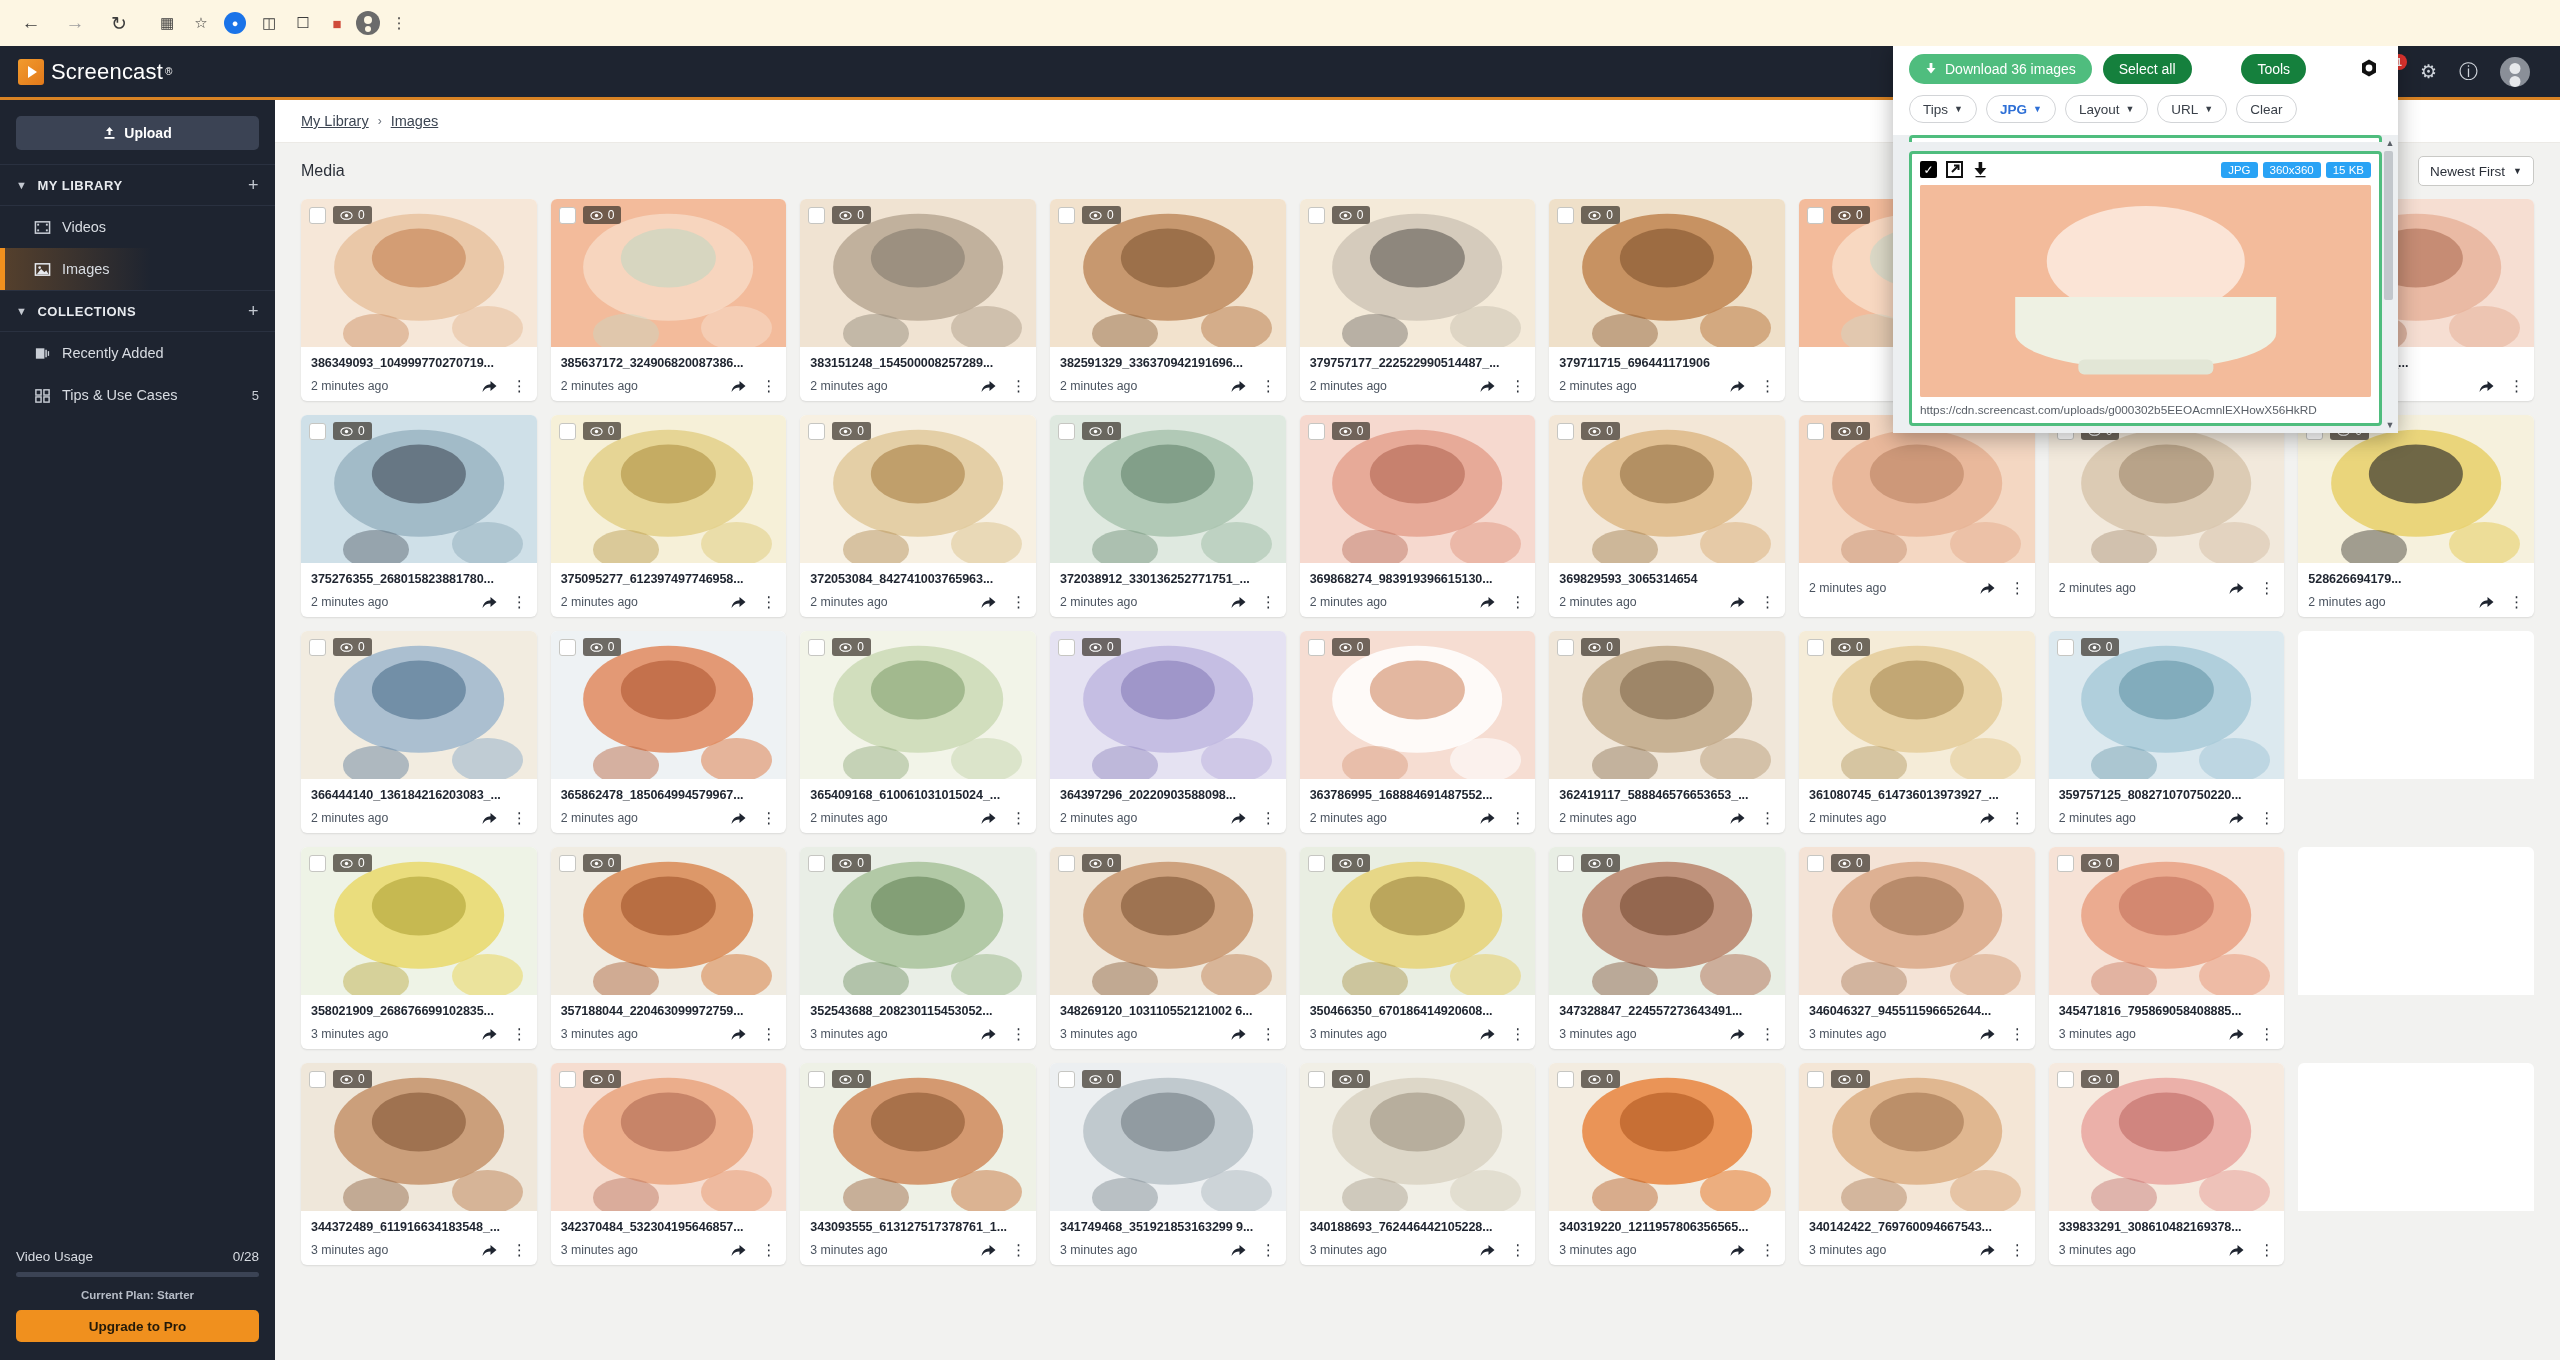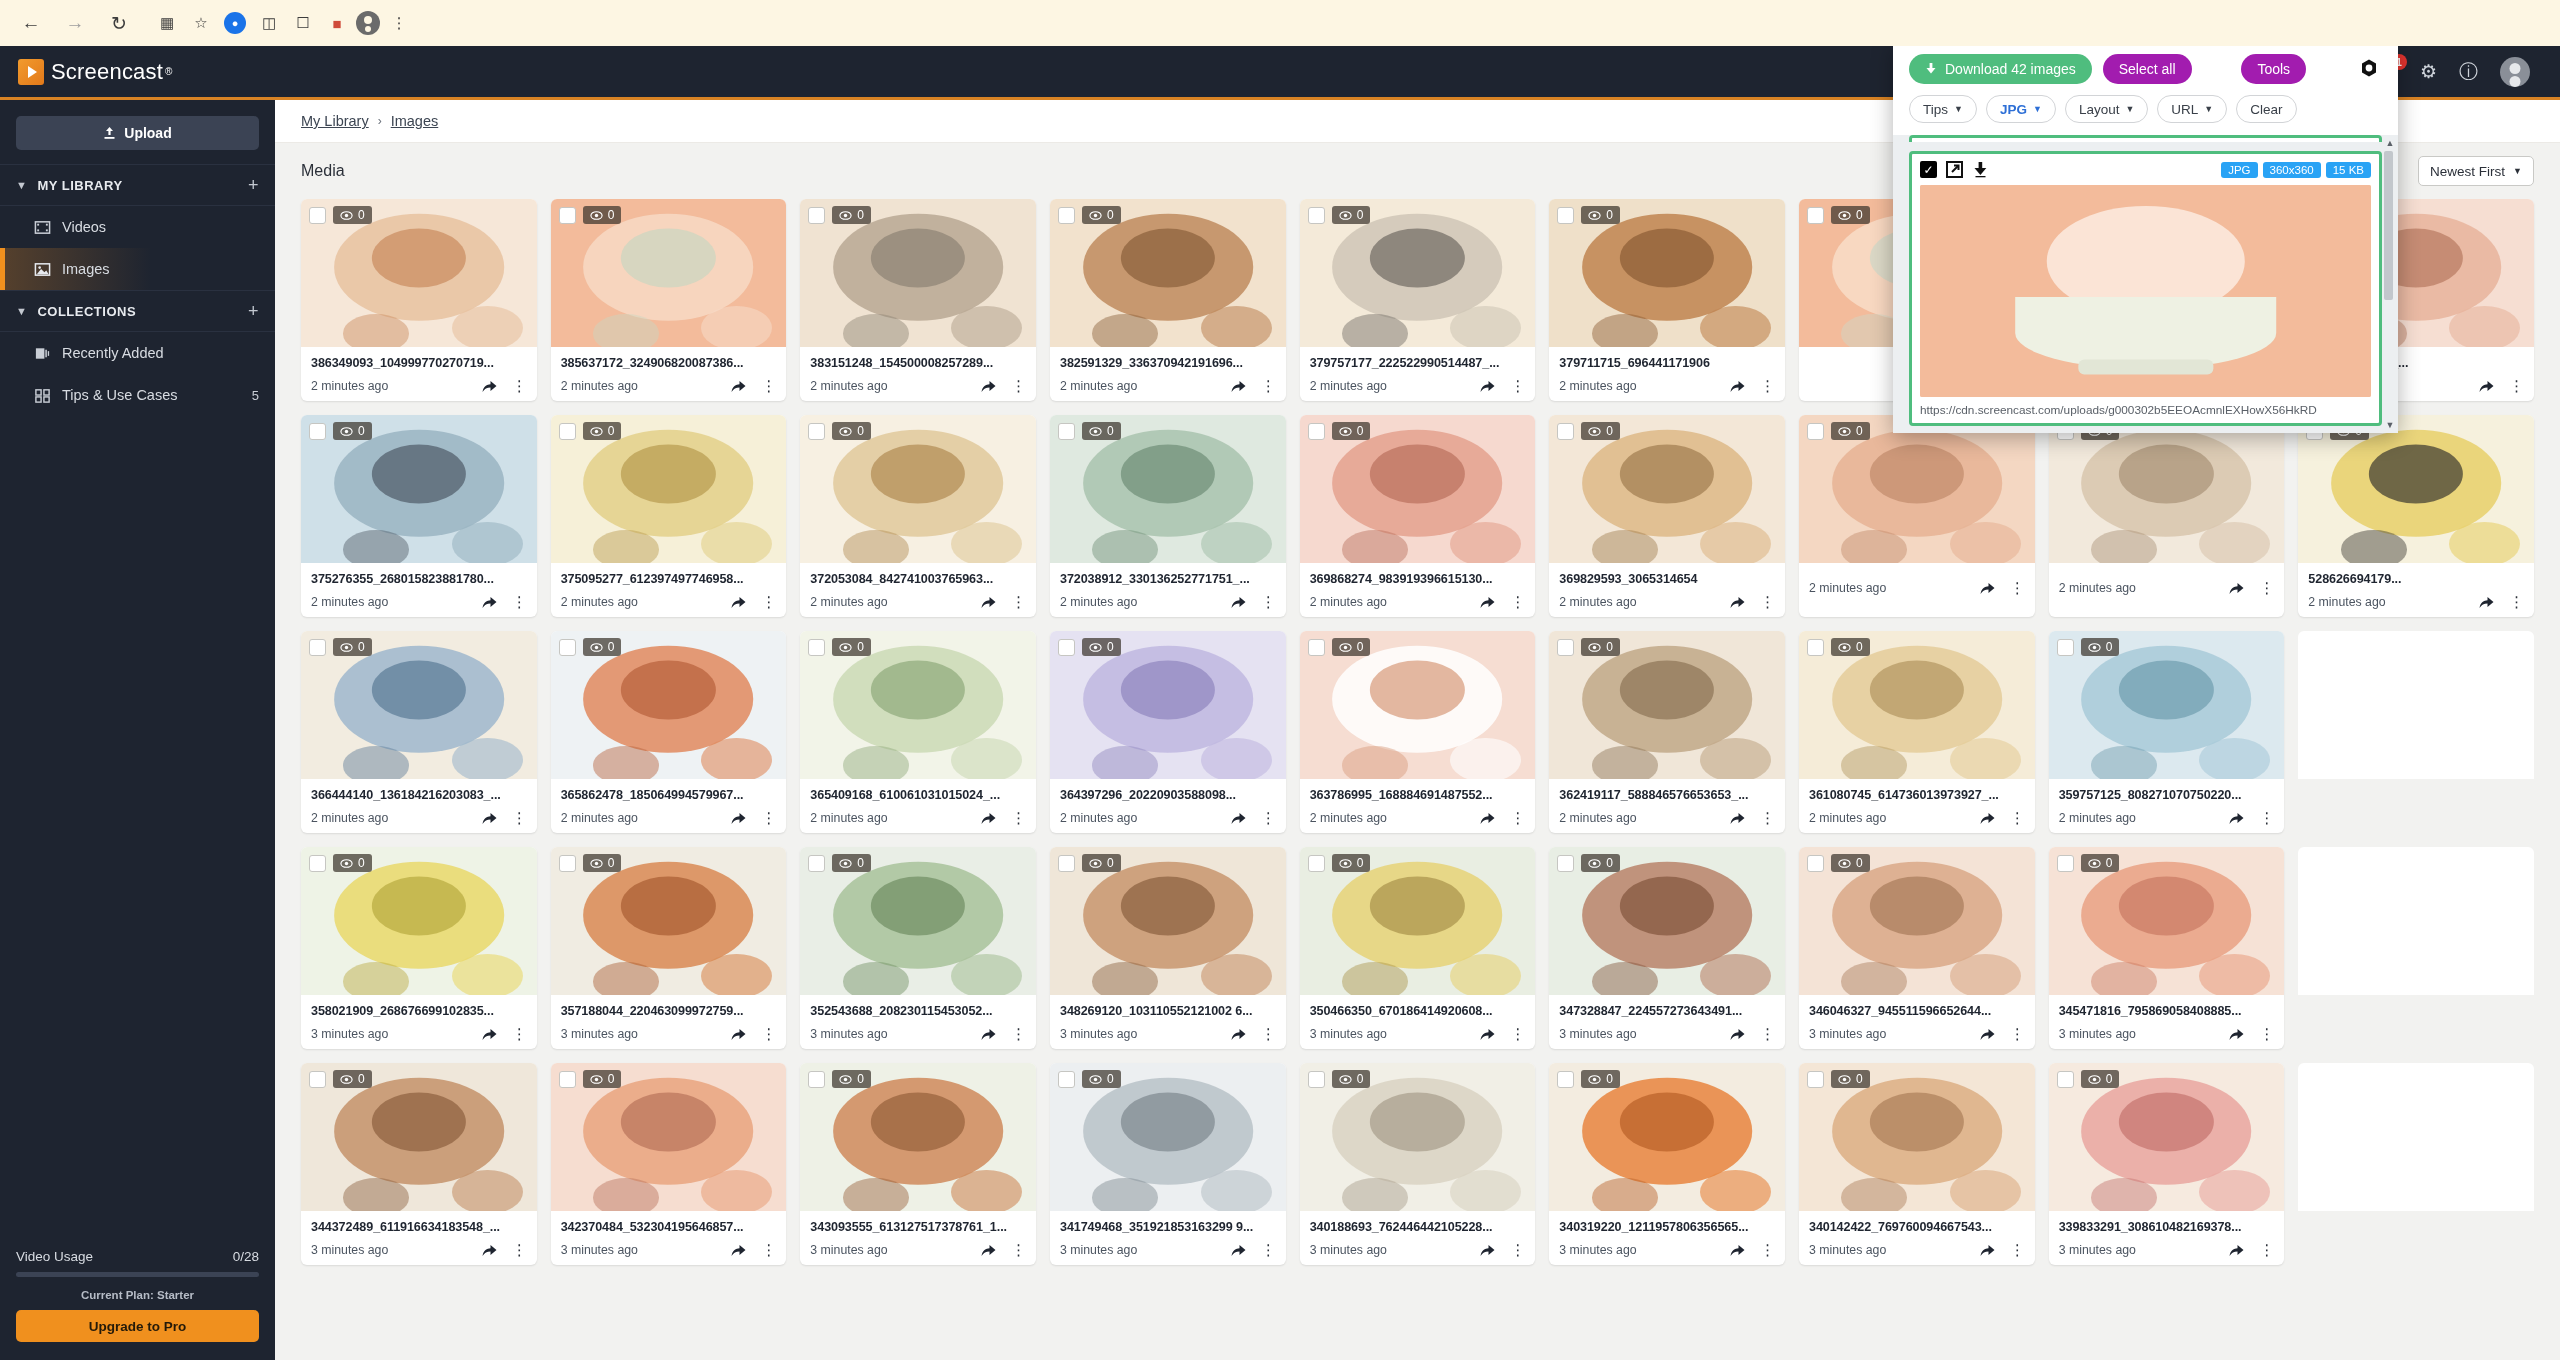--- a/index.html
+++ b/index.html
@@ -310,21 +310,21 @@
   }
   #ext-toolbar { display: flex; align-items: center; gap: 11px; }
   .pill {
     border: none; border-radius: 20px;
     font-size: 14px; font-family: inherit;
     height: 30px; padding: 0 16px;
     display: flex; align-items: center; gap: 8px;
     cursor: default;
   }
   .pill.green { background: #4fbd7e; color: #fff; }
-  .pill.blue { background: #a21caf; color: #fff; text-align: center; }
+  .pill.blue { background: #15803d; color: #fff; text-align: center; }
   #ext-gear {
     margin-left: auto;
     width: 26px; height: 26px;
     display: flex; align-items: center; justify-content: center;
   }
   #ext-filters { display: flex; gap: 9px; padding: 11px 0 12px 0; }
   .fpill {
     border: 1px solid #d2d4d7;
     border-radius: 20px;
     background: #fff;
@@ -1886,21 +1886,21 @@
   </div>
 </div>
 
 <div id="ext-popup">
   <div id="ext-toolbar">
     <button class="pill green">
       <svg width="12" height="13" viewBox="0 0 12 13">
         <rect x="4.6" y="0" width="2.8" height="6" fill="#fff"></rect>
         <path d="M1.5 5 L6 10.5 L10.5 5 Z" fill="#fff"></path>
       </svg>
-      <span>Download 42 images</span>
+      <span>Download 36 images</span>
     </button>
     <button class="pill blue">Select all</button>
     <button class="pill blue" style="margin-left:auto;">Tools</button>
     <div id="ext-gear">
       <svg width="22" height="22" viewBox="0 0 22 22">
         <path d="M11 1.5 L18 5.5 L18 14.5 L11 18.5 L4 14.5 L4 5.5 Z" fill="#111"></path>
         <circle cx="11" cy="10" r="3.4" fill="#fff"></circle>
       </svg>
     </div>
   </div>

